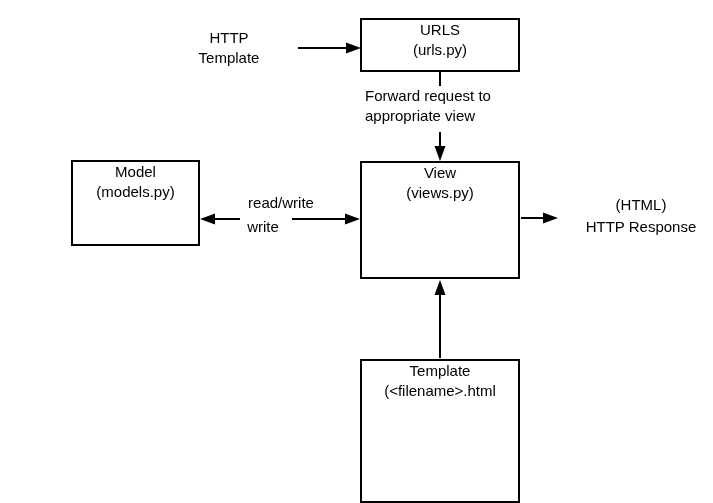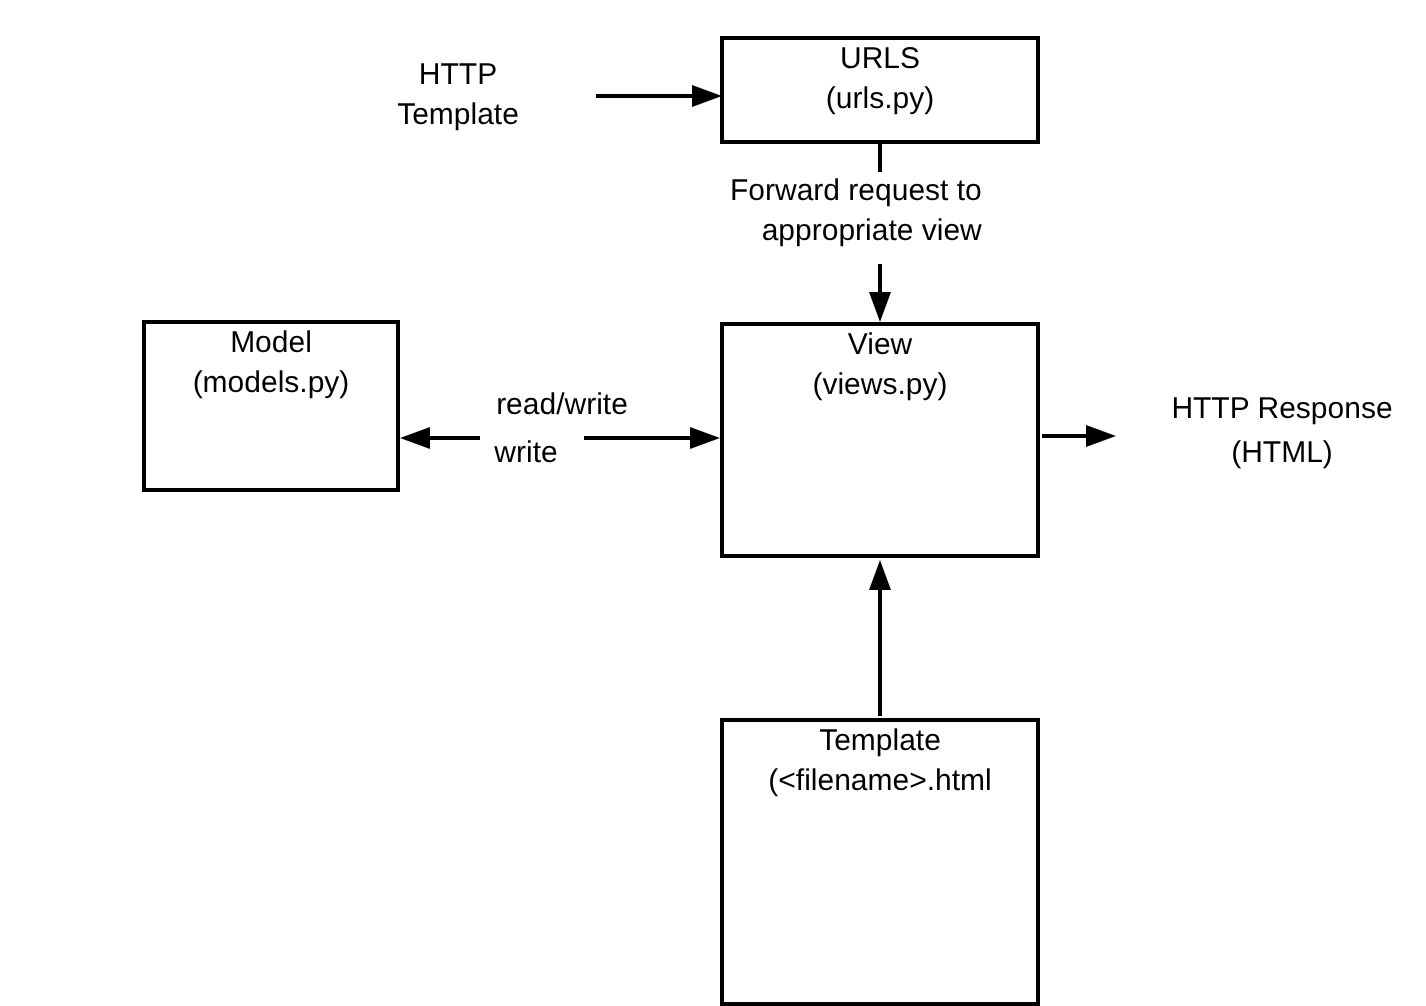--- a/index.html
+++ b/index.html
@@ -25,21 +25,21 @@
   .arrows polygon { fill: #000000; stroke: none; }
   .box {
     position: absolute;
     border: 2px solid #000000;
     background: #ffffff;
     display: flex;
     flex-direction: column;
     align-items: center;
     text-align: center;
   }
-  .label { position: absolute; text-align: right; }
+  .label { position: absolute; }
   .center { text-align: center; }
 </style>
 </head>
 <body>
 
 <div class="canvas">
 
   <svg class="arrows" viewBox="0 0 713 503" xmlns="http://www.w3.org/2000/svg">
 
     <g>
@@ -99,22 +99,22 @@
   <div class="label center" style="left:196px; top:217px; width:54px;">
     <div>write</div>
   </div>
 
   <div class="box" style="left:320px; top:161px; width:160px; height:118px;">
     <div>View</div>
     <div>(views.py)</div>
   </div>
 
   <div class="label center" style="left:531px; top:194px; width:140px; line-height:22px;">
+    <div>(HTML)</div>
     <div>HTTP Response</div>
-    <div>(HTML)</div>
   </div>
 
   <div class="box" style="left:320px; top:359px; width:160px; height:144px;">
     <div>Template</div>
     <div>(&lt;filename&gt;.html</div>
   </div>
 
 </div>
 
 </body></html>

